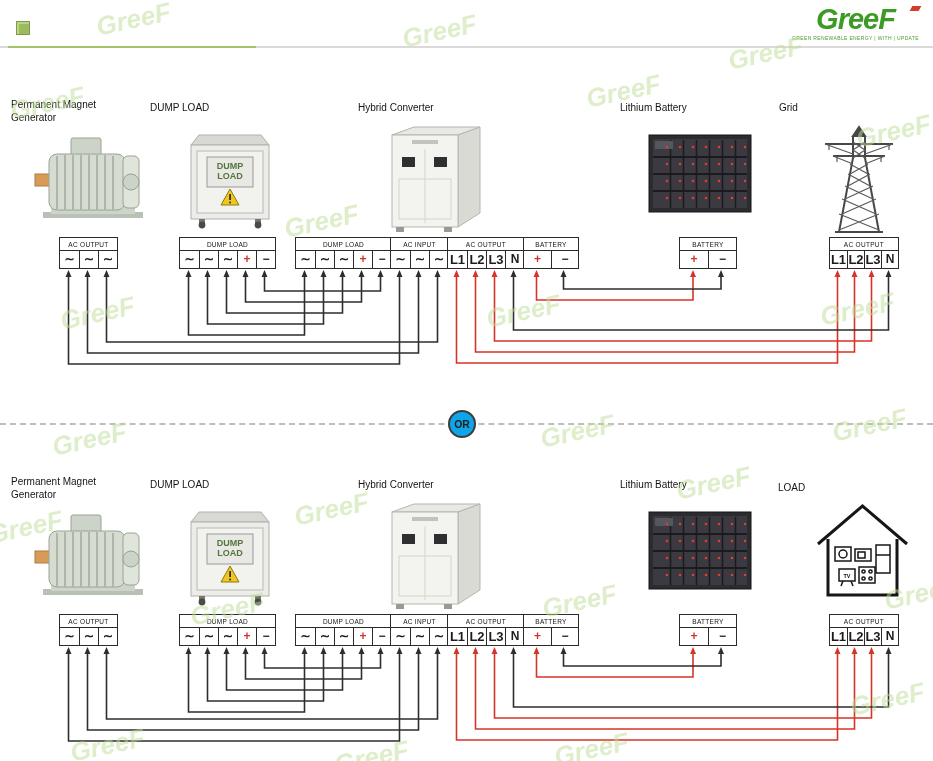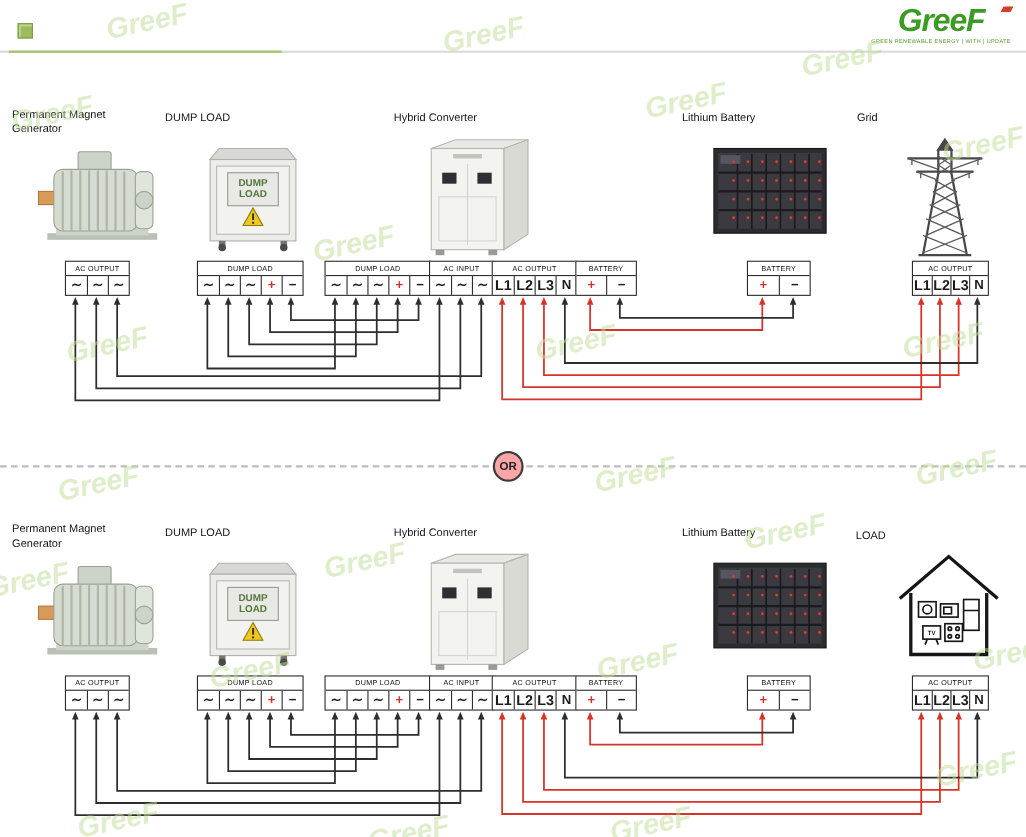--- a/index.html
+++ b/index.html
@@ -21,21 +21,21 @@
   .tb-title{height:13px;line-height:13px;text-align:center;font-size:6.5px;letter-spacing:.3px;color:#111;border-bottom:1px solid #2b2b2b;white-space:nowrap;overflow:hidden}
   .tb-cells{display:flex}
   .tcell{flex:none;height:17px;line-height:17px;text-align:center;font-size:12px;font-weight:bold;color:#1c1c1c;border-left:1px solid #2b2b2b}
   .tcell:first-child{border-left:none}
   .tcell.red{color:#d2322a}
   .tcell.sm{font-size:13px}
   #wires-svg{position:absolute;left:0;top:0;z-index:3}
   .dump-text{position:absolute;z-index:3;font-size:9px;font-weight:bold;color:#54753b;text-align:center;white-space:pre-line;line-height:1.15}
   .tv-label{position:absolute;z-index:3;font-size:5.5px;font-weight:bold;color:#111;text-align:center}
   #or-line{position:absolute;left:0;top:423px;width:933px;border-top:2px dashed #bdbdbd;z-index:2}
-  #or-circle{position:absolute;left:448px;top:410px;width:28px;height:28px;border-radius:50%;border:2px solid #3c3c3c;background:#fca5a5;text-align:center;line-height:24px;font-size:10.5px;font-weight:bold;color:#222;z-index:4}
+  #or-circle{position:absolute;left:448px;top:410px;width:28px;height:28px;border-radius:50%;border:2px solid #3c3c3c;background:#0ea5e9;text-align:center;line-height:24px;font-size:10.5px;font-weight:bold;color:#222;z-index:4}
   #symdefs{position:absolute;width:0;height:0}
 </style>
 </head>
 <body>
 
 <svg id="symdefs" aria-hidden="true">
   <defs>
     <symbol id="sym-generator" viewBox="0 0 120 90">
       <rect x="12" y="80" width="100" height="6" fill="#b9c0b6"></rect>
       <rect x="20" y="74" width="84" height="8" fill="#cdd4c9"></rect>

